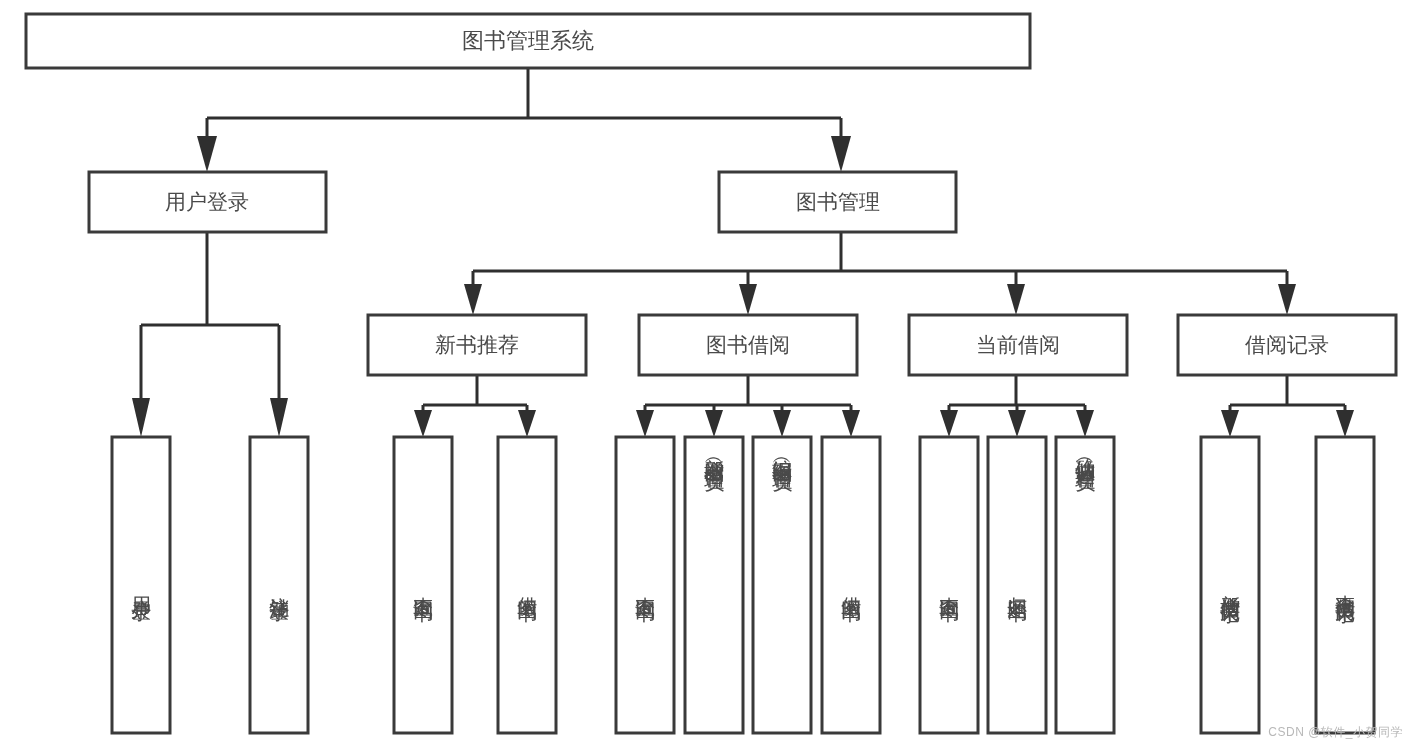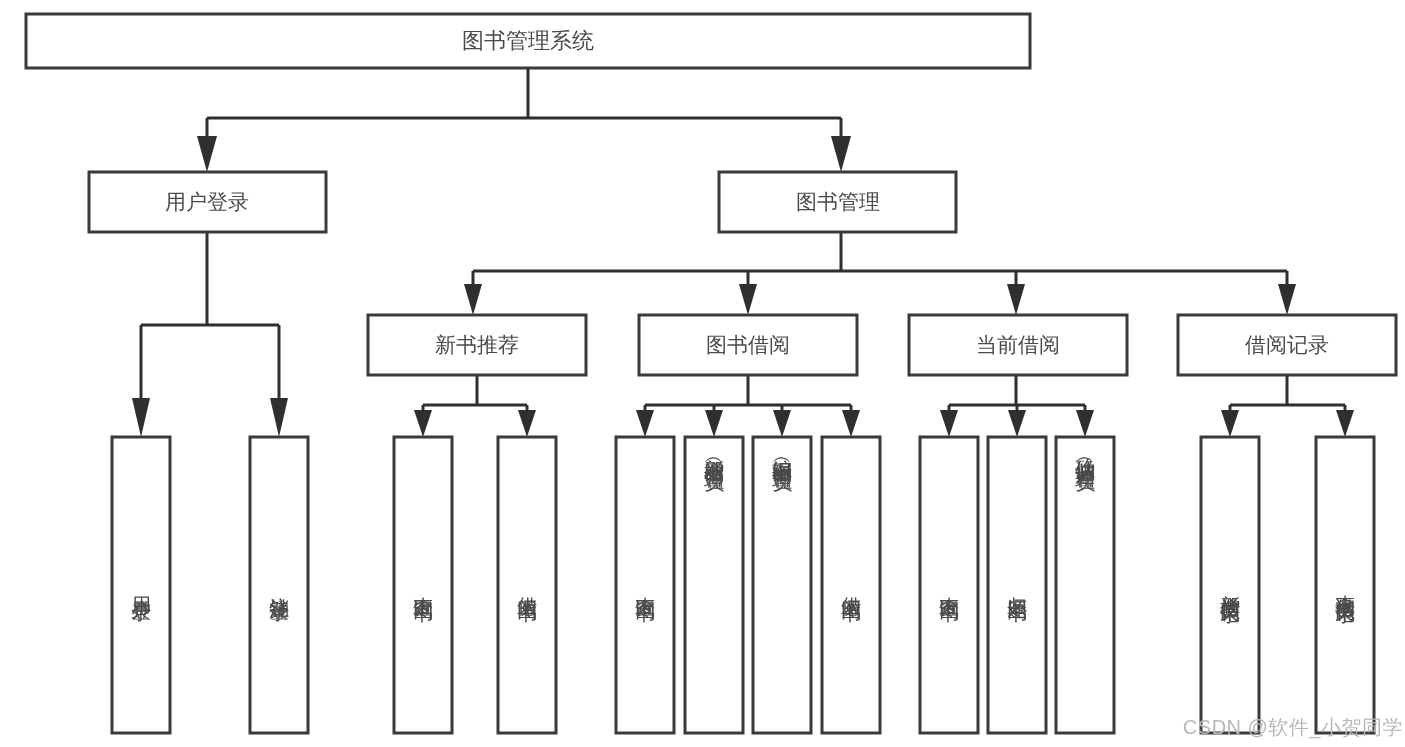--- a/index.html
+++ b/index.html
@@ -71,21 +71,21 @@
     letter-spacing: 2px;
     color: #4a4a4a;
     white-space: nowrap;
     pointer-events: none;
   }
   .watermark {
     position: absolute;
     right: 10px;
     bottom: 6px;
     color: #b8b8b8;
-    font-size: 20px;
+    font-size: 12px;
     font-family: "Liberation Sans", "DejaVu Sans", sans-serif;
     letter-spacing: 0.5px;
     white-space: nowrap;
   }
 </style>
 </head>
 <body>
 
 <div id="diagram-root">
 

